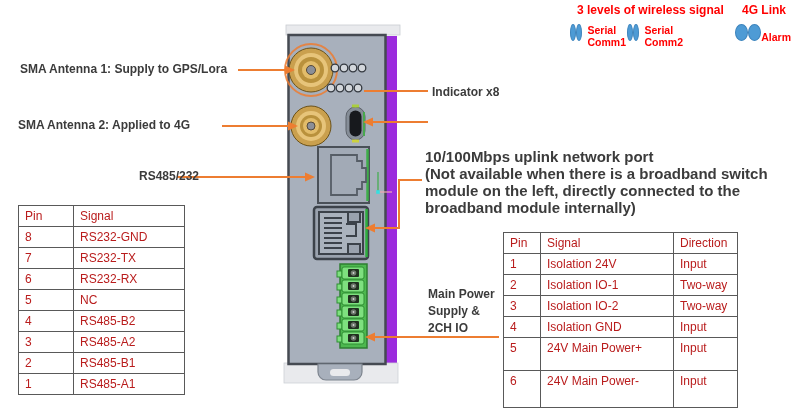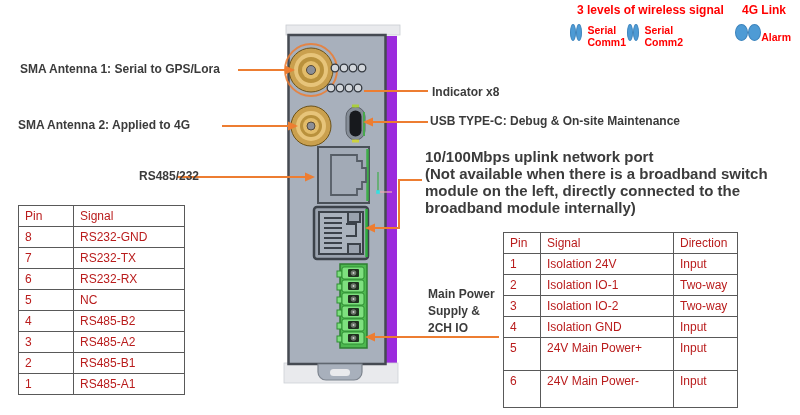--- a/index.html
+++ b/index.html
@@ -178,26 +178,25 @@
       <line x1="364" y1="91" x2="428" y2="91"></line>
       <line x1="371" y1="122" x2="428" y2="122"></line>
       <polygon points="363,122 373,117.5 373,126.5" stroke="none"></polygon>
       <path d="M422,180 L399,180 L399,228 L373,228" fill="none"></path>
       <polygon points="365,228 375,223.5 375,232.5" stroke="none"></polygon>
       <line x1="499" y1="337" x2="373" y2="337"></line>
       <polygon points="365,337 375,332.5 375,341.5" stroke="none"></polygon>
     </g>
   </svg>
 
-  <div class="lbl" style="left:20px;top:61px;">SMA Antenna 1: Serial to GPS/Lora</div>
+  <div class="lbl" style="left:20px;top:61px;">SMA Antenna 1: Supply to GPS/Lora</div>
   <div class="lbl" style="left:18px;top:117px;">SMA Antenna 2: Applied to 4G</div>
   <div class="lbl" style="left:95px;top:168px;padding-left:44px;">RS485/232</div>
 
   <div class="lbl" style="left:432px;top:84px;">Indicator x8</div>
-  <div class="lbl" style="left:430px;top:113px;">USB TYPE-C: Debug &amp; On-site Maintenance</div>
   <div class="note" style="left:425px;top:148px;width:372px;">
     <div>10/100Mbps uplink network port</div>
     <div>(Not available when there is a broadband switch module on the left, directly connected to the broadband module internally)</div>
   </div>
   <div class="lbl wrap" style="left:428px;top:286px;width:76px;font-weight:700;">Main Power Supply &amp; 2CH IO</div>
 
   <div class="lbl red" style="left:577px;top:2px;">3 levels of wireless signal</div>
   <div class="lbl red" style="left:742px;top:2px;">4G Link</div>
 
   <div class="led-col" style="left:570px;top:24px;">

